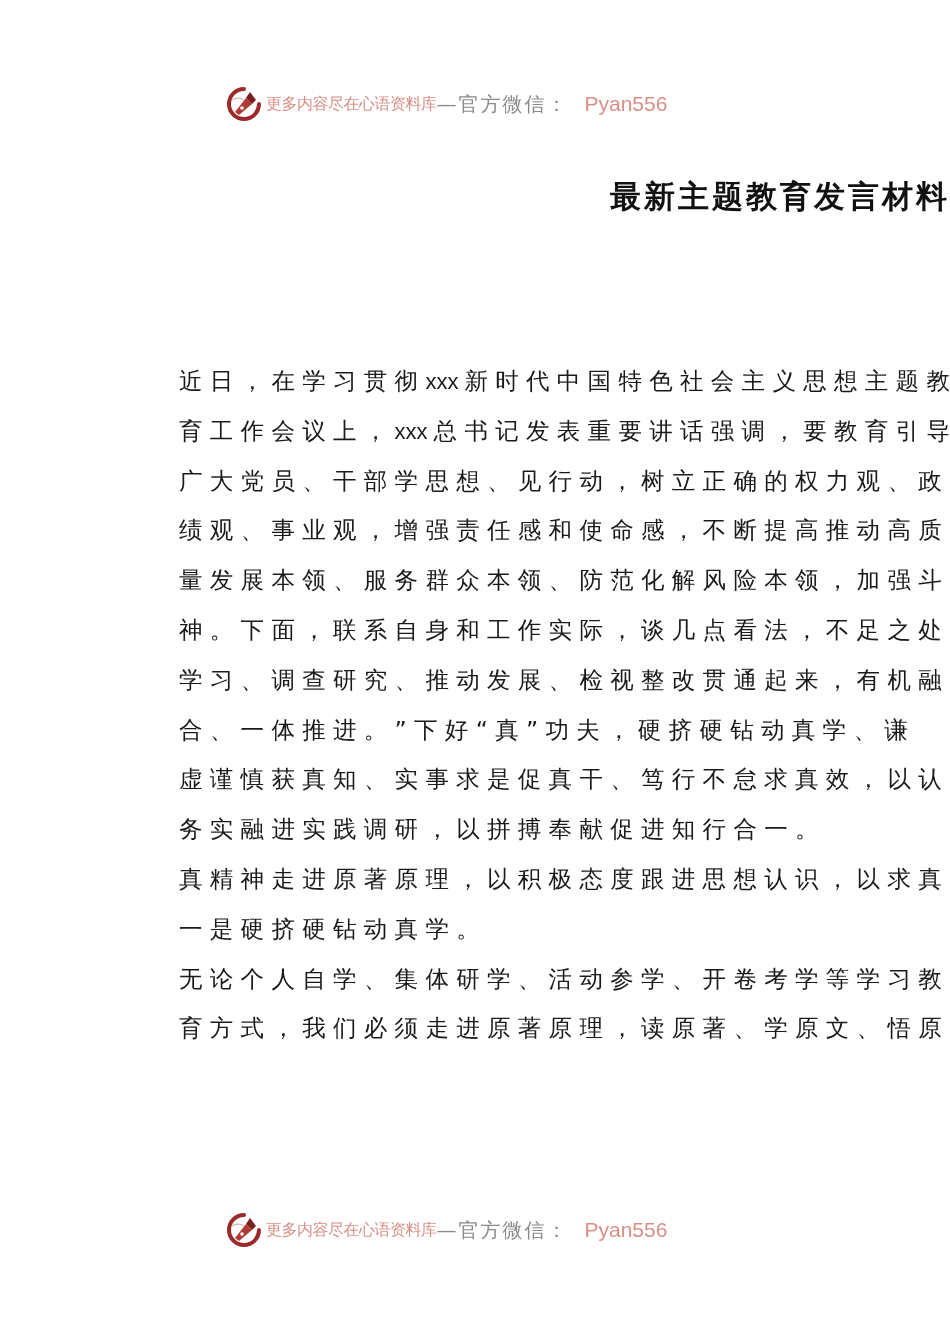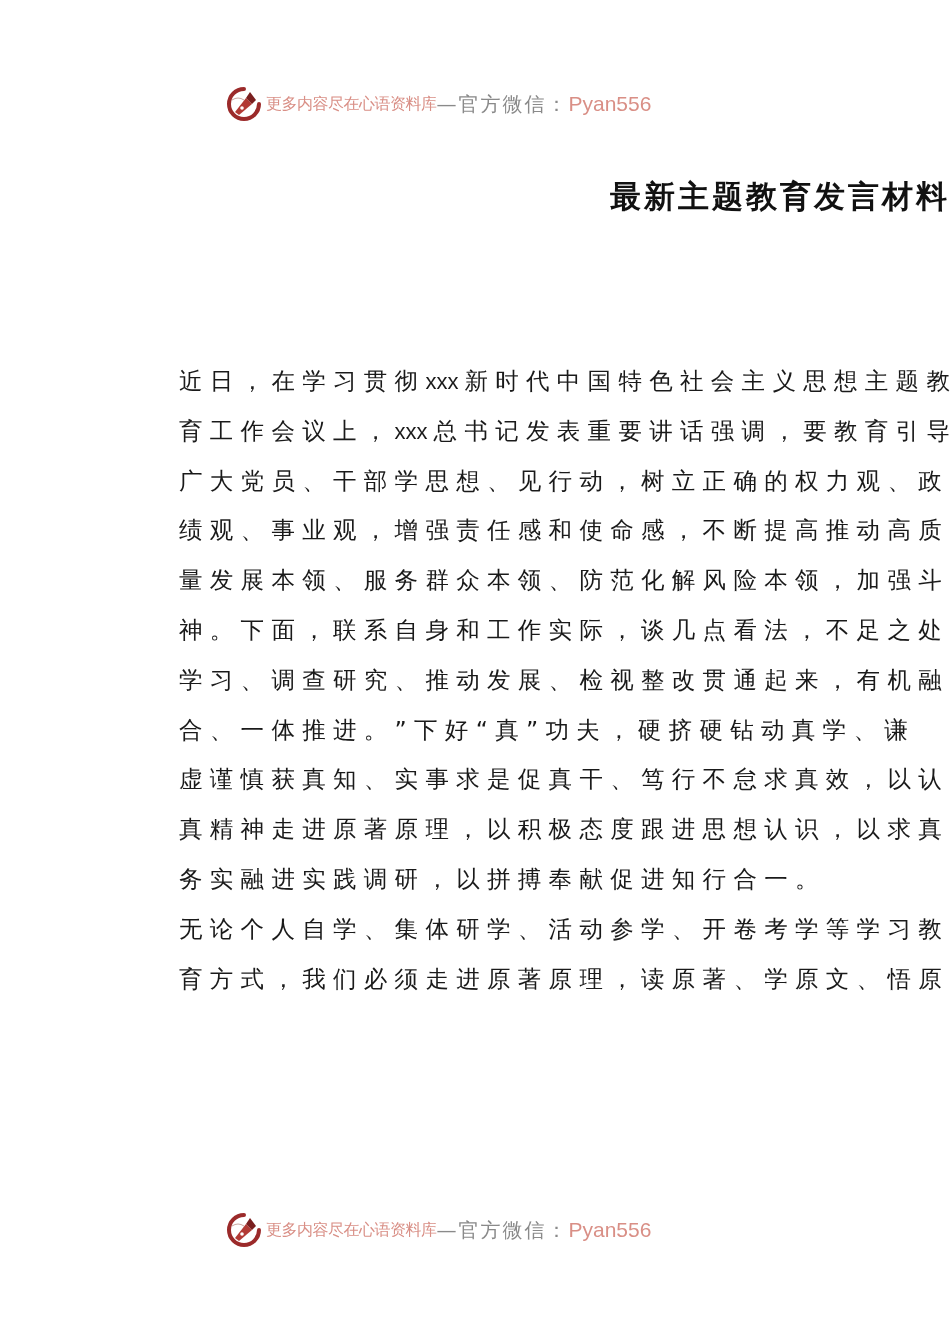--- a/index.html
+++ b/index.html
@@ -41,21 +41,21 @@
     .wm-gray {
       font-family: "DejaVu Serif", "Liberation Serif", serif;
       font-size: 20px;
       color: #8a8a8a;
       letter-spacing: 2px;
     }
     .wm-id {
       font-family: "Liberation Sans", sans-serif;
       font-size: 21px;
       color: #d98f86;
-      margin-left: 0;
+      margin-left: 16px;
     }
     .doc-title {
       position: absolute;
       top: 176px;
       left: 0;
       width: 950px;
       text-align: right;
       font-family: "DejaVu Sans", sans-serif;
       font-weight: bold;
       font-size: 31px;
@@ -106,22 +106,23 @@
 <div class="body-text">
   <div class="line"><span>近日，在学习贯彻</span><span class="latin">xxx</span><span>新时代中国特色社会主义思想主题教</span></div>
   <div class="line"><span>育工作会议上，</span><span class="latin">xxx</span><span>总书记发表重要讲话强调，要教育引导</span></div>
   <div class="line"><span>广大党员、干部学思想、见行动，树立正确的权力观、政</span></div>
   <div class="line"><span>绩观、事业观，增强责任感和使命感，不断提高推动高质</span></div>
   <div class="line"><span>量发展本领、服务群众本领、防范化解风险本领，加强斗</span></div>
   <div class="line"><span>神。下面，联系自身和工作实际，谈几点看法，不足之处</span></div>
   <div class="line"><span>学习、调查研究、推动发展、检视整改贯通起来，有机融</span></div>
   <div class="line"><span>合、一体推进。”下好“真”功夫，硬挤硬钻动真学、谦</span></div>
   <div class="line"><span>虚谨慎获真知、实事求是促真干、笃行不怠求真效，以认</span></div>
+  <div class="line"><span>务实融进实践调研，以拼搏奉献促进知行合一。</span></div>
   <div class="line"><span>真精神走进原著原理，以积极态度跟进思想认识，以求真</span></div>
-  <div class="line"><span>务实融进实践调研，以拼搏奉献促进知行合一。</span></div>
+  <div class="line"><span>一是硬挤硬钻动真学。</span></div>
   <div class="line"><span>无论个人自学、集体研学、活动参学、开卷考学等学习教</span></div>
   <div class="line"><span>育方式，我们必须走进原著原理，读原著、学原文、悟原</span></div>
 </div>
 
 <div class="watermark bottom">
   <svg class="wm-logo" viewBox="0 0 36 36">
     <path d="M18 3 A15 15 0 1 0 33 18" fill="none" stroke="#9b2a2a" stroke-width="4" stroke-linecap="round"></path>
     <path d="M9 26 L20 12 L26 18 L13 29 Z" fill="#b23a35"></path>
     <path d="M20 12 L24 6 L30 14 L26 18 Z" fill="#7a1f1f"></path>
     <circle cx="16" cy="22" r="1.8" fill="#ffffff"></circle>

